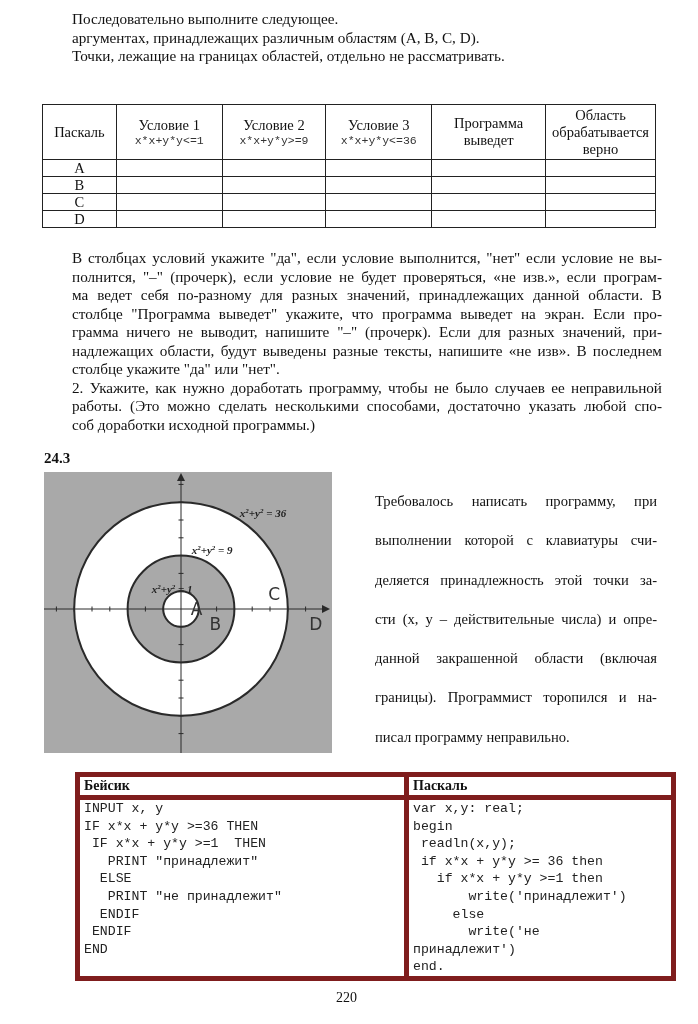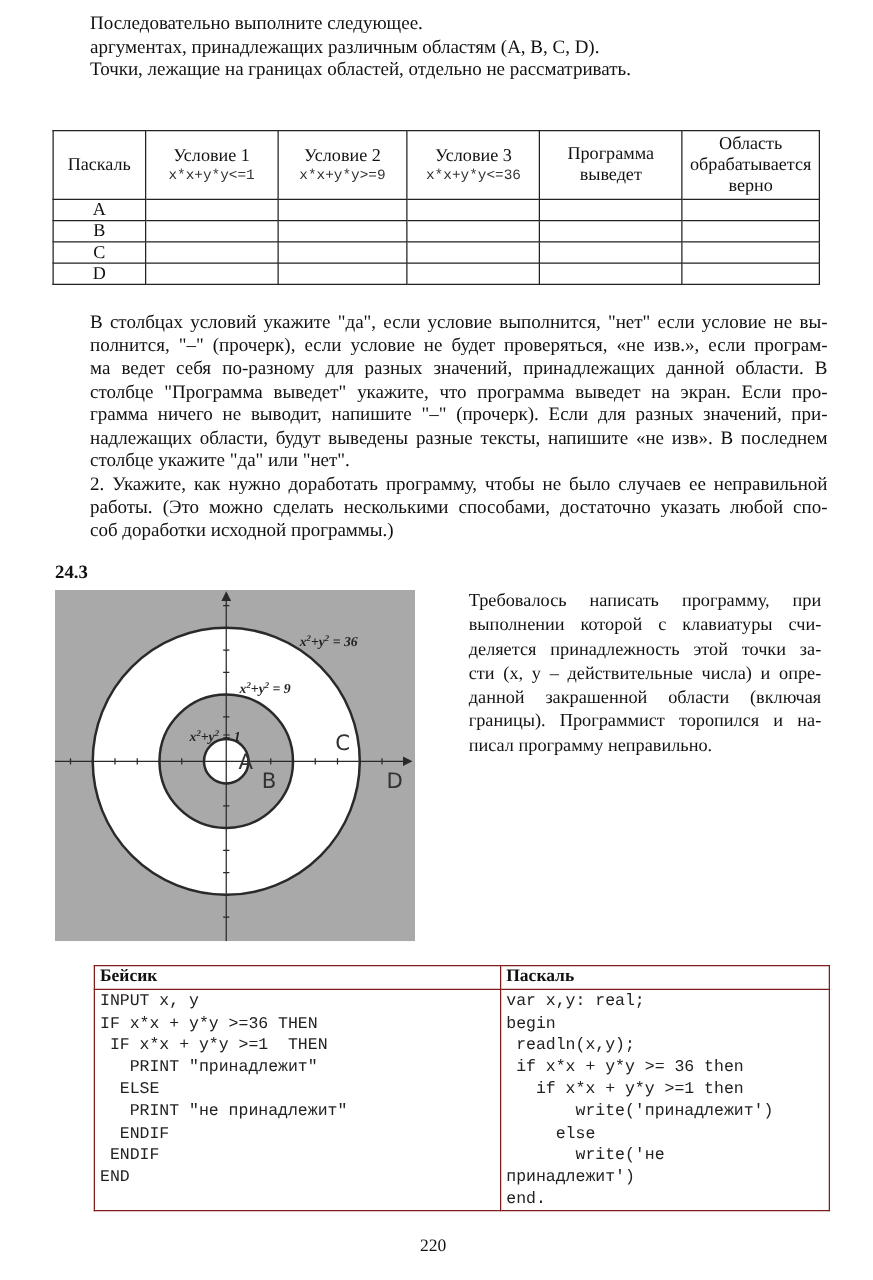--- a/index.html
+++ b/index.html
@@ -16,25 +16,25 @@
   table.cond td { height:16px; font-size:14.5px; line-height:16px; }
 
   #explain { left:72px; top:249px; width:590px; }
   #explain div { text-align:justify; text-align-last:justify; white-space:nowrap; }
   #explain div.nj { text-align-last:left; }
 
   #task-num { position:absolute; left:44px; top:450px; font-weight:bold; font-size:15px; }
   #diagram { position:absolute; left:44px; top:472px; width:288px; height:281px; }
 
   #desc { left:375px; top:472px; width:282px; font-size:14.6px; line-height:19.3px; }
-  #desc div { white-space:nowrap; text-align:justify; text-align-last:justify; }
+  #desc div { white-space:nowrap; text-align:justify; text-align-last:justify;margin-top:20px; }
   #desc div.nj { text-align-last:left; }
 
   table.code { position:absolute; left:75px; top:772px; border-collapse:collapse; }
-  table.code td { border:1px solid #7f1d1d; vertical-align:top; padding:0 4px; }
+  table.code td { border:5px solid #7f1d1d; vertical-align:top; padding:0 4px; }
   table.code td.hd { font-weight:bold; font-size:14px; height:18px; line-height:18px; }
   table.code pre { margin:0; font-family:"Liberation Mono", "DejaVu Sans Mono", monospace; font-size:13.2px; line-height:17.6px; color:#222; }
   #page-number { position:absolute; left:336px; top:990px; font-size:14px; }
 </style>
 </head>
 <body>
 
 <div class="p" id="intro">
   <div>Последовательно выполните следующее.</div>
   <div>аргументах, принадлежащих различным областям (A, B, C, D).</div>

